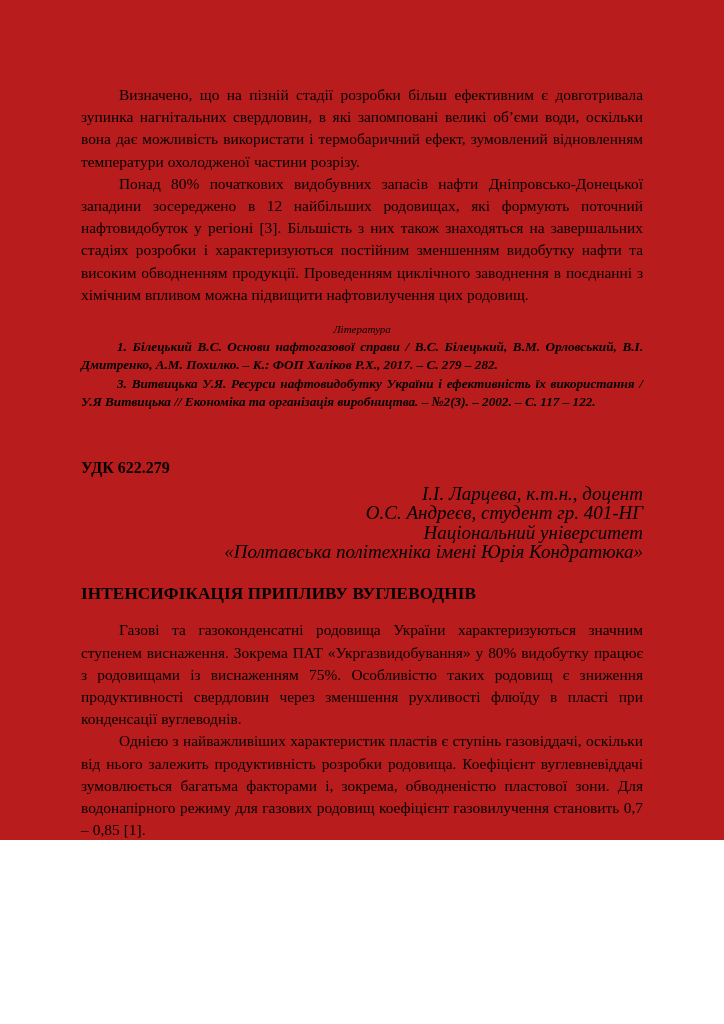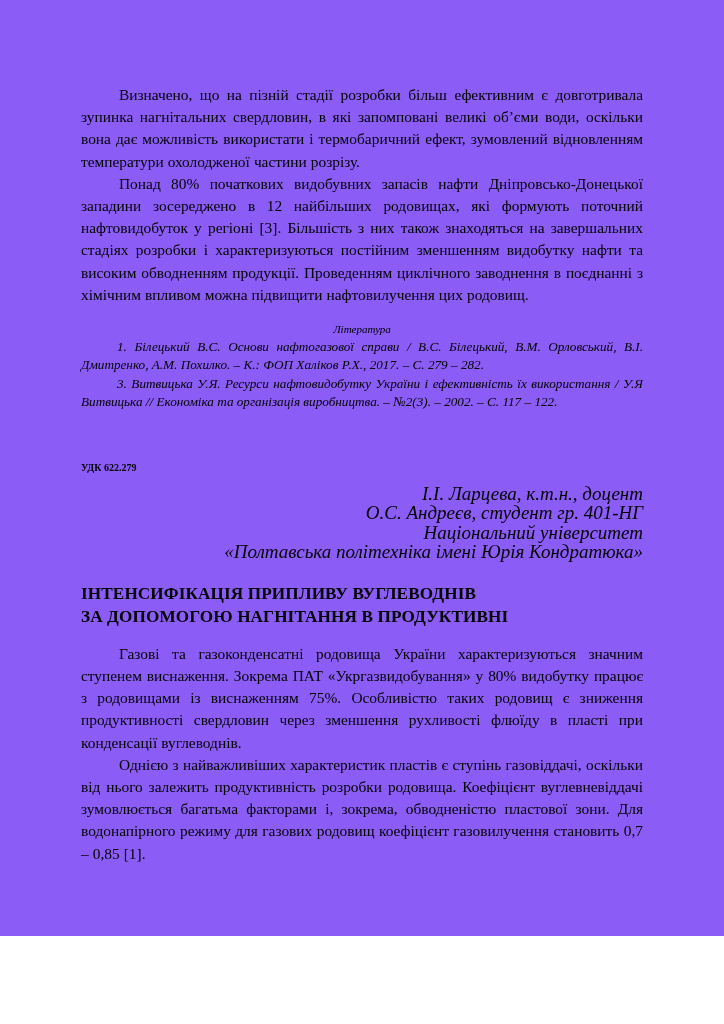--- a/index.html
+++ b/index.html
@@ -8,22 +8,22 @@
     background: #ffffff;
   }
   body {
     font-family: "Liberation Serif", "DejaVu Serif", serif;
     color: #000000;
     -webkit-font-smoothing: antialiased;
   }
   .page {
     position: relative;
     width: 724px;
-    height: 936px;
-    background: #8b5cf6;
+    height: 840px;
+    background: #b91c1c;
     overflow: hidden;
     box-sizing: border-box;
   }
   .content {
     position: absolute;
     left: 81px;
     top: 84px;
     width: 562px;
   }
 
@@ -49,25 +49,26 @@
     margin: 14px 0 0 0;
     line-height: 18px;
   }
   .ref {
     font-size: 13.2px;
     font-style: italic;
     line-height: 18.4px;
     text-align: justify;
     text-indent: 36px;
     margin: 0;
+    font-weight: bold;
   }
 
   
   .udk {
-    font-size: 10px;
+    font-size: 16px;
     font-weight: bold;
     line-height: 20px;
     margin: 0;
     text-align: left;
   }
   .authors {
     margin: 6px 0 0 0;
     text-align: right;
     font-style: italic;
     font-size: 19px;
@@ -123,21 +124,20 @@
 
     <div class="authors">
       <div>І.І. Ларцева, к.т.н., доцент</div>
       <div>О.С. Андреєв, студент гр. 401-НГ</div>
       <div>Національний університет</div>
       <div>«Полтавська політехніка імені Юрія Кондратюка»</div>
     </div>
 
     <div class="title">
       <div>ІНТЕНСИФІКАЦІЯ ПРИПЛИВУ ВУГЛЕВОДНІВ</div>
-      <div>ЗА ДОПОМОГОЮ НАГНІТАННЯ В ПРОДУКТИВНІ</div>
     </div>
 
     <div class="gap-after-title"></div>
 
     <p class="para">Газові та газоконденсатні родовища України характеризуються значним ступенем виснаження. Зокрема ПАТ «Укргазвидобування» у 80% видобутку працює з родовищами із виснаженням 75%. Особливістю таких родовищ є зниження продуктивності свердловин через зменшення рухливості флюїду в пласті при конденсації вуглеводнів.</p>
 
     <p class="para">Однією з найважливіших характеристик пластів є ступінь газовіддачі, оскільки від нього залежить продуктивність розробки родовища. Коефіцієнт вуглевневіддачі зумовлюється багатьма факторами і, зокрема, обводненістю пластової зони. Для водонапірного режиму для газових родовищ коефіцієнт газовилучення становить 0,7 – 0,85 [1].</p>
 
 
   </div>

